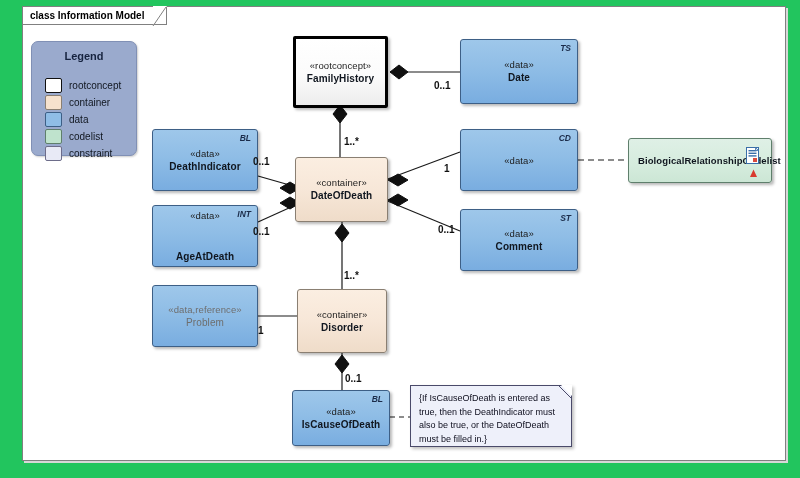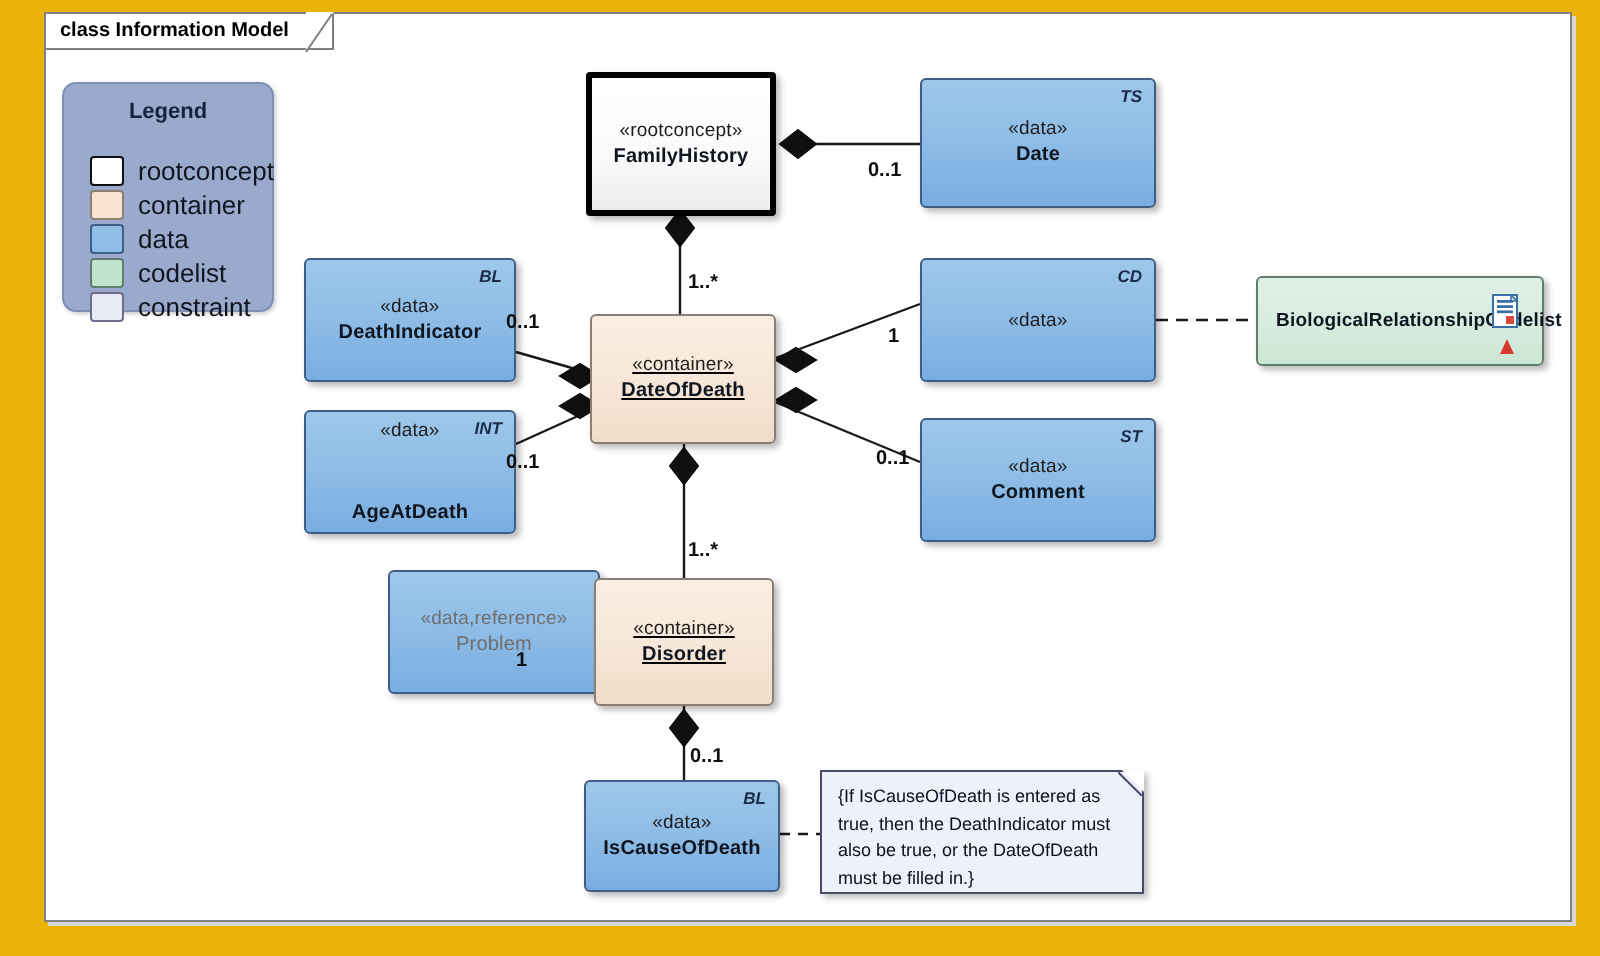--- a/index.html
+++ b/index.html
@@ -5,21 +5,21 @@
   html, body {
     margin: 0;
     padding: 0;
     background: #ffffff;
     font-family: "Liberation Sans", sans-serif;
   }
   #canvas {
     position: relative;
     width: 800px;
     height: 478px;
-    background: #eab308;
+    background: #22c55e;
     overflow: hidden;
   }
   
   #frame {
     position: absolute;
     left: 22px;
     top: 6px;
     width: 764px;
     height: 455px;
     border: 1px solid #808080;
@@ -110,21 +110,20 @@
 
   
   .n-data {
     border: 1px solid #3d5f86;
     background: linear-gradient(180deg, #9ec7ea 0%, #8fbde6 45%, #79ade0 100%);
   }
   
   .n-container {
     border: 1px solid #8a7f72;
     background: linear-gradient(180deg, #fbeee1 0%, #f7e7d8 50%, #efdcc9 100%);
-    text-decoration: underline;
   }
   
   .n-root {
     border: 3px solid #000000;
     background: linear-gradient(180deg, #ffffff 0%, #fbfbfb 55%, #ececec 100%);
     border-radius: 2px;
   }
   
   .n-codelist {
     border: 1px solid #5f7f6c;
@@ -199,21 +198,21 @@
     height: 15px;
   }
   #legend .swatch {
     width: 15px;
     height: 13px;
     border-radius: 2px;
     margin-right: 7px;
     flex: none;
   }
   #legend .lbl {
-    font-size: 13px;
+    font-size: 10px;
     color: #10161f;
     white-space: nowrap;
   }
 
   
   .mult {
     position: absolute;
     font-size: 10px;
     color: #101010;
     z-index: 4;
@@ -369,21 +368,21 @@
       <rect x="2.5" y="5.6" width="8" height="1.4" fill="#3a6ea8"></rect>
       <rect x="2.5" y="8.2" width="8" height="1.4" fill="#3a6ea8"></rect>
       <path d="M 7 11 l 4 0 l 0 4 l -4 0 z" fill="#d94a3d"></path>
       <path d="M 9.5 0.5 l 3 3 l -3 0 z" fill="#cfe0f0" stroke="#3a6ea8" stroke-width="0.8"></path>
     </svg>
     <svg class="cl-aglyph" viewBox="0 0 9 9">
       <path d="M 4.5 0.5 L 8 8 L 1 8 Z" fill="#d93a2e"></path>
     </svg>
   </div>
 
-  <div class="node n-data n-ref" style="left:152px;top:285px;width:106px;height:62px;margin-left:42px;">
+  <div class="node n-data n-ref" style="left:152px;top:285px;width:106px;height:62px;">
     <div class="stereo">«data,reference»</div>
     <div class="nname">Problem</div>
   </div>
 
   <div class="node n-container" style="left:297px;top:289px;width:90px;height:64px;">
     <div class="stereo">«container»</div>
     <div class="nname">Disorder</div>
   </div>
 
   <div class="node n-data" style="left:292px;top:390px;width:98px;height:56px;">

